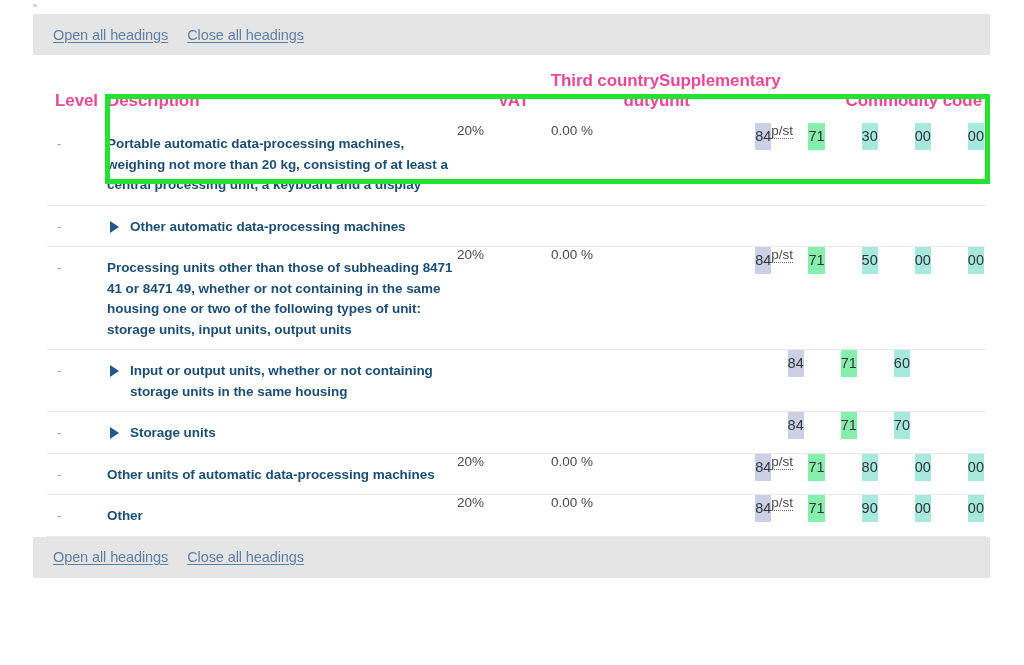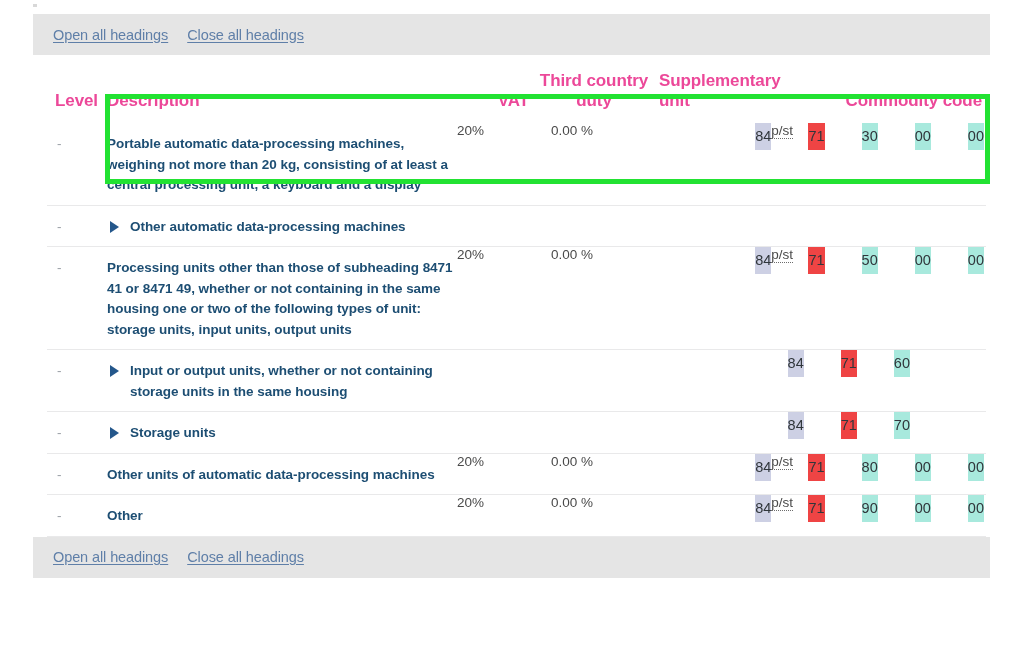--- a/index.html
+++ b/index.html
@@ -76,21 +76,21 @@
     color: #ec4899;
     font-size: 17px;
     padding: 16px 0 12px 0;
     vertical-align: bottom;
     letter-spacing: -0.1px;
   }
 
   th.c-level      { width: 52px;  text-align: left; padding-left: 8px !important;}
   th.c-desc       { width: 350px; text-align: left; }
   th.c-vat        { width: 72px;  text-align: right; }
-  th.c-duty       { width: 130px; text-align: center; }
+  th.c-duty       { width: 130px; text-align: right; }
   th.c-supp       { width: 140px; text-align: left; }
   th.c-code       { width: 183px; text-align: right; padding-right: 4px !important; }
 
   table.goods tbody td {
     vertical-align: top;
     padding: 0;
     border-bottom: 1px solid #e9e9ea;
     font-size: 13.5px;
   }
   table.goods tbody tr:last-child td { border-bottom: 1px solid #e9e9ea; }
@@ -153,21 +153,21 @@
     width: 29px;
     height: 27px;
     line-height: 27px;
     text-align: center;
     font-size: 14.5px;
     color: #30363b;
     box-sizing: border-box;
     margin-left: 32px;
   }
   .cbox.c1 { background: #cdd0e4; }
-  .cbox.c2 { background: #ef4444; }
+  .cbox.c2 { background: #86efac; }
   .cbox.c3 { background: #a8e9dd; }
   .cbox.empty { background: #b9ece4; }
 
   
   .highlight {
     position: absolute;
     left: 86px;
     top: 103px;
     width: 902px;
     height: 130px;

